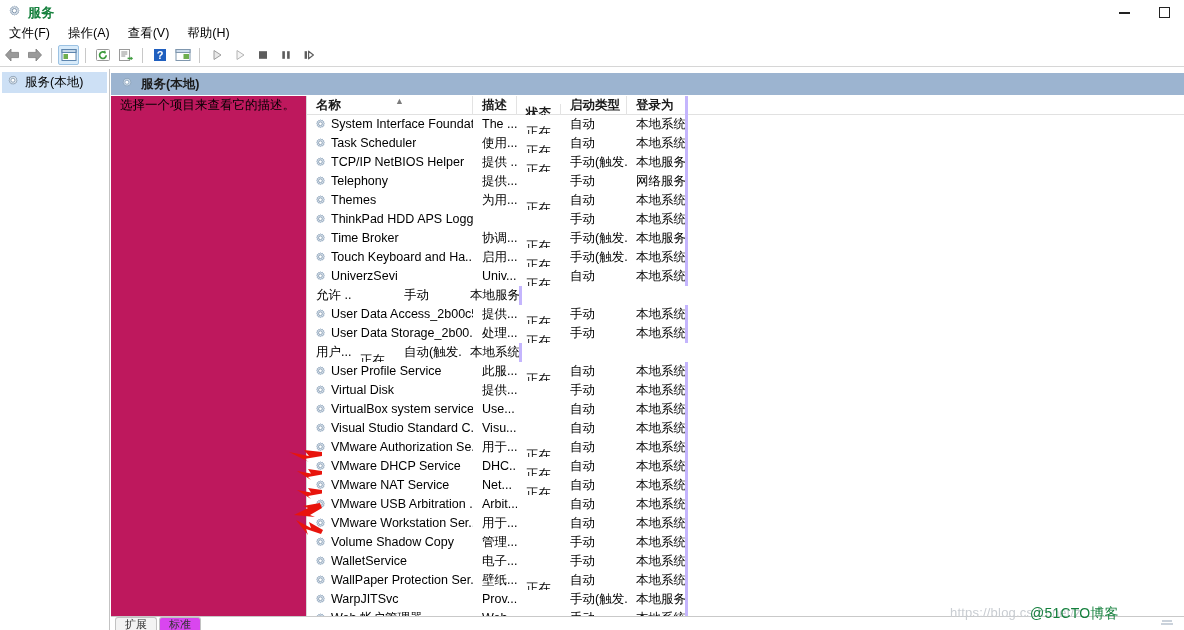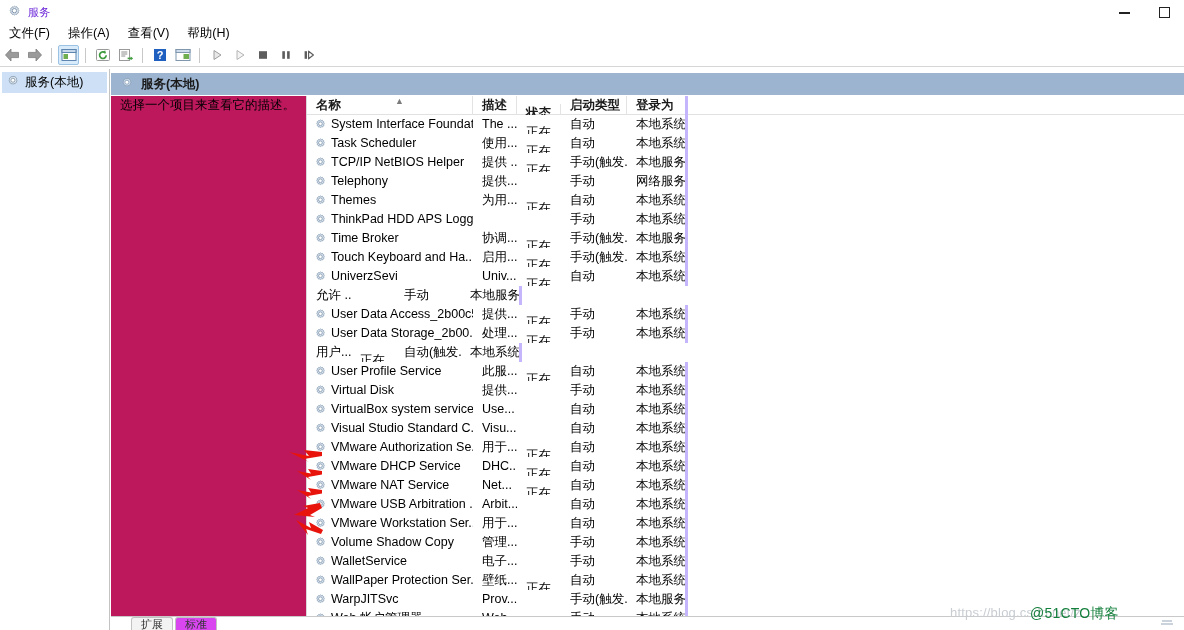--- a/index.html
+++ b/index.html
@@ -14,21 +14,21 @@
   }
   #app { position: relative; width: 1184px; height: 630px; background: #fff; }
 
   
   .titlebar {
     position: absolute; left: 0; top: 0; width: 1184px; height: 25px;
     background: #ffffff;
     display: flex; align-items: center;
   }
   .titlebar .tb-icon { margin-left: 7px; margin-right: 6px; display: block; }
-  .titlebar .tb-title { font-size: 11px; font-weight: normal; color: #6d28d9; letter-spacing: .3px; }
+  .titlebar .tb-title { font-size: 13px; font-weight: bold; color: #15803d; letter-spacing: .3px; }
   .win-controls { position: absolute; right: 0; top: 0; height: 25px; display: flex; }
   .win-btn {
     width: 40px; height: 25px; display: flex; align-items: center; justify-content: center;
     background: transparent;
   }
   .win-btn .min-glyph { width: 11px; height: 2px; background: #222; display: block; }
   .win-btn .max-glyph { width: 11px; height: 11px; border: 1.6px solid #222; display: block; }
 
   
   .menubar {
@@ -135,21 +135,21 @@
   
   .arrow-layer {
     position: absolute; left: 0; top: 0; width: 1184px; height: 630px;
     pointer-events: none;
   }
 
   
   .bottom-tabs {
     position: absolute; left: 111px; top: 616px; width: 1073px; height: 14px;
     background: #ffffff; border-top: 1px solid #c9c9c9;
-    display: flex; align-items: flex-start; padding-left: 20px; gap: 2px;
+    display: flex; align-items: flex-start; padding-left: 4px; gap: 2px;
   }
   .btab {
     height: 13px; padding: 0 9px; font-size: 11px; line-height: 13px;
     border: 1px solid #c2c2c2; border-bottom: none; border-radius: 3px 3px 0 0;
     background: #f3f3f3; color: #333; white-space: nowrap; overflow: hidden;
   }
   .btab.sel { background: #d946ef; }
 
   .scroll-mark {
     position: absolute; right: 10px; top: 615px; width: 14px; height: 12px;

